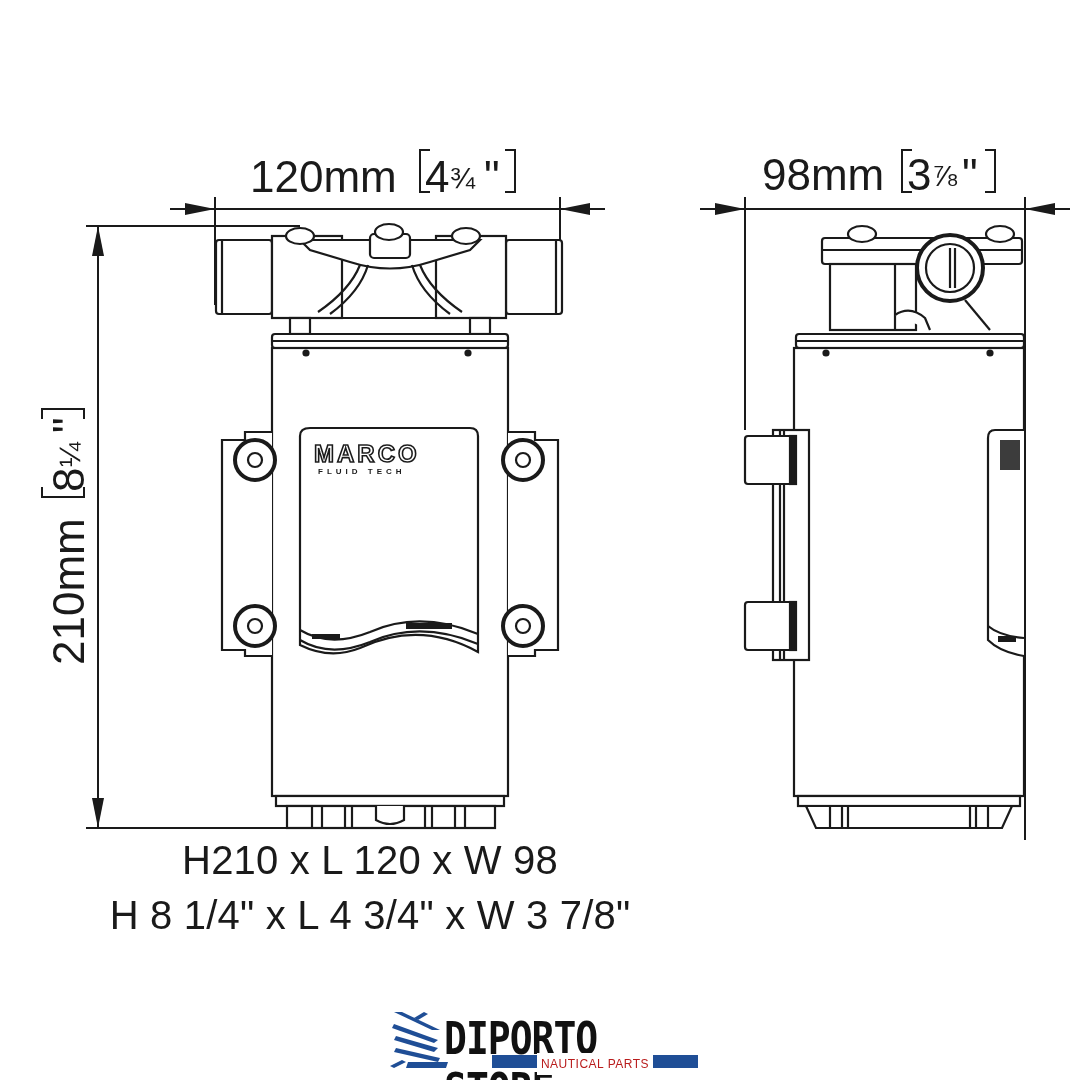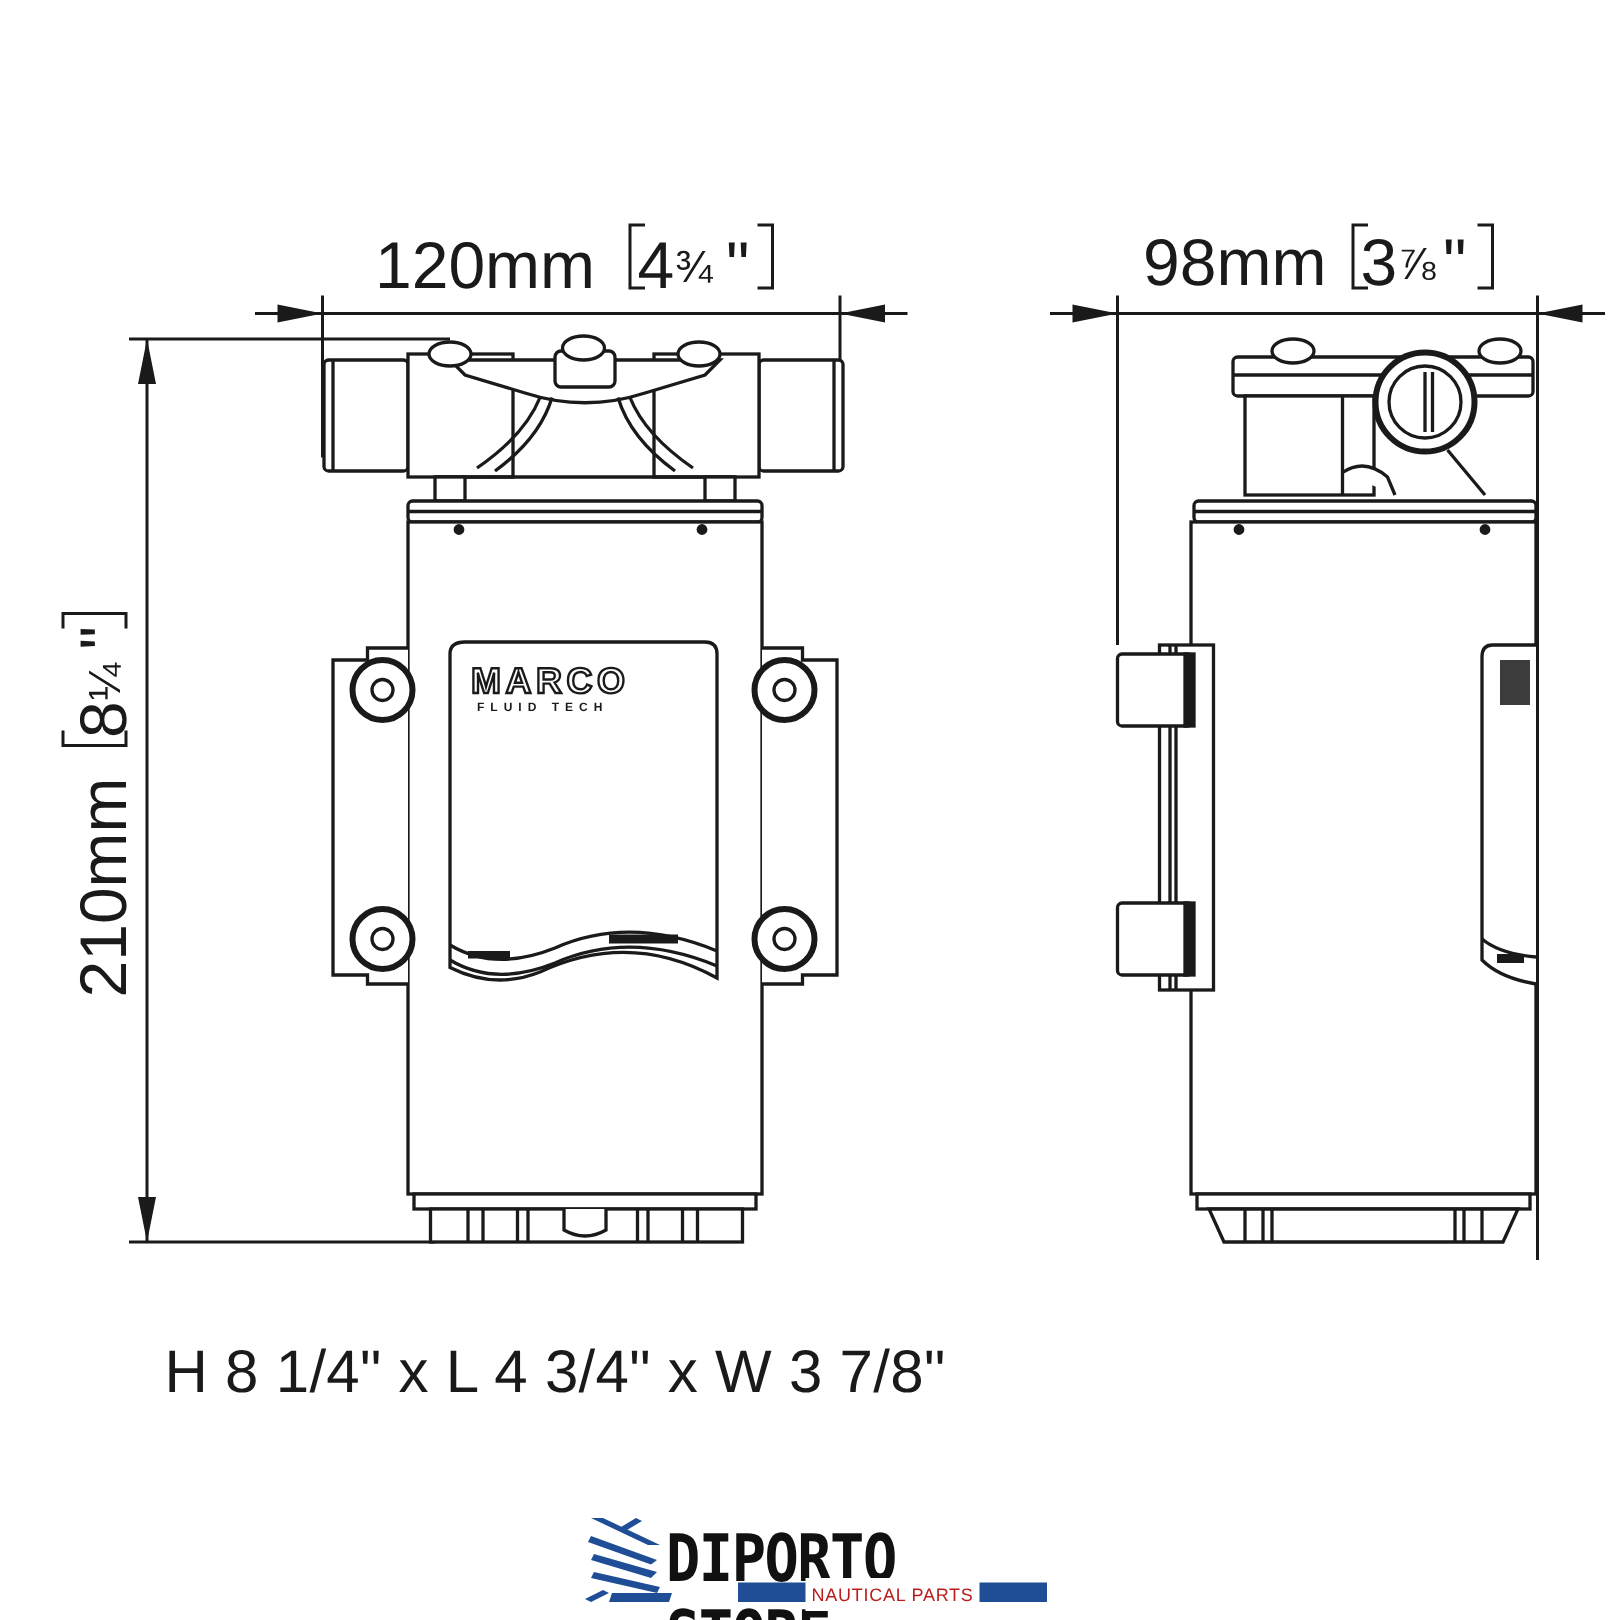--- a/index.html
+++ b/index.html
@@ -192,20 +192,21 @@
         <rect x="790" y="602" width="6" height="48" fill="#1a1a1a"></rect>
       </g>
 
       <path d="M1024,430 L995,430 Q988,430 988,438 L988,640 Q1000,652 1024,656"></path>
       <path d="M988,626 Q1000,636 1024,638" fill="none"></path>
       <rect x="1000" y="440" width="20" height="30" fill="#1a1a1a" stroke="none" opacity="0.85"></rect>
       <rect x="998" y="636" width="18" height="6" fill="#1a1a1a" stroke="none"></rect>
     </g>
   </svg>
 
+  <div class="summary l1">H210 x L 120 x W 98</div>
   <div class="summary l2">H 8 1/4" x L 4 3/4" x W 3 7/8"</div>
 
   <div class="logo">
     <svg width="64" height="62" viewBox="0 0 64 62" style="position:absolute;left:0;top:0">
       <path d="M6,2 L14,2 L52,20 L44,20 Z" fill="#1f4e96"></path>
       <path d="M26,8 L36,2 L40,4 L30,10 Z" fill="#1f4e96"></path>
       <path d="M6,14 L50,30 L46,33 L4,18 Z" fill="#1f4e96"></path>
       <path d="M8,26 L50,38 L46,42 L6,30 Z" fill="#1f4e96"></path>
       <path d="M8,38 L52,48 L50,52 L6,42 Z" fill="#1f4e96"></path>
       <path d="M2,56 L14,50 L18,52 L6,58 Z" fill="#1f4e96"></path>

